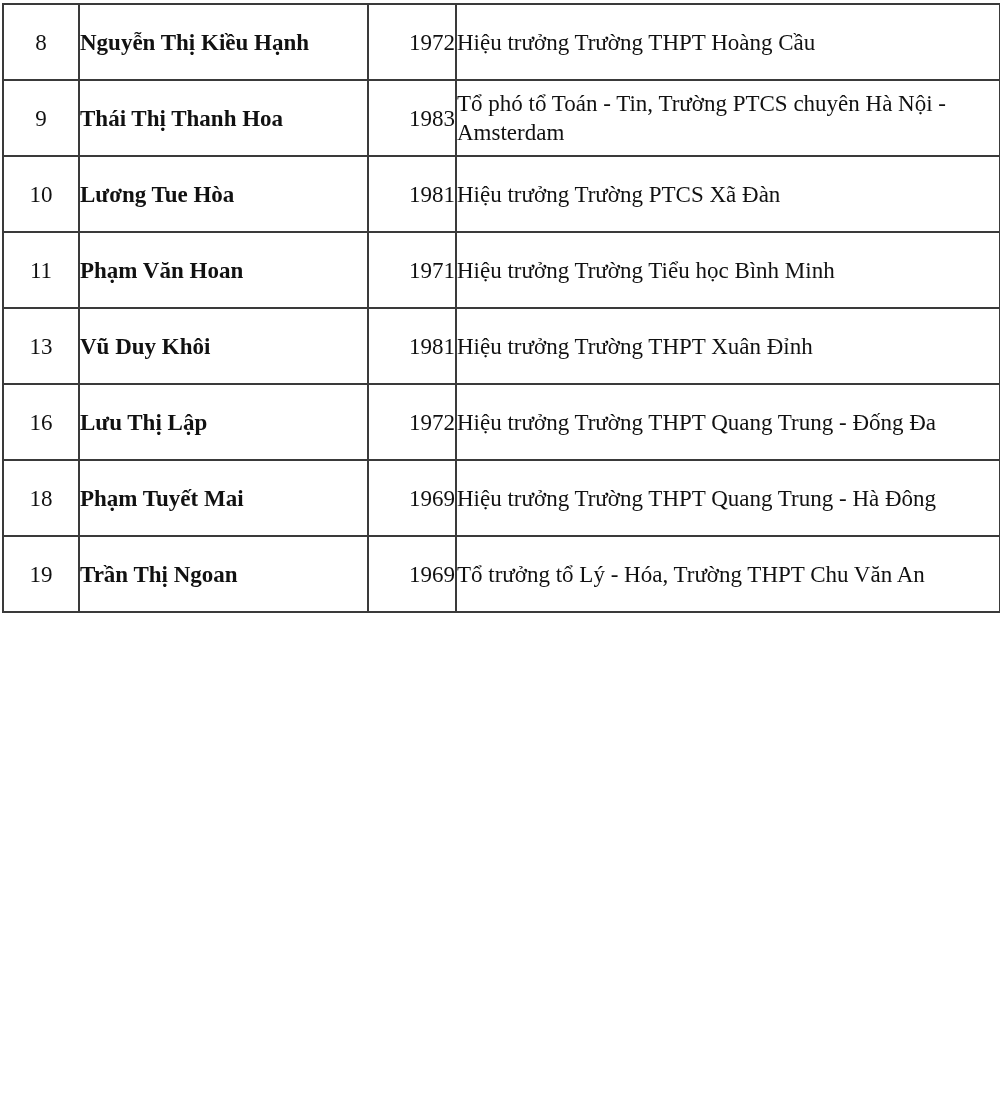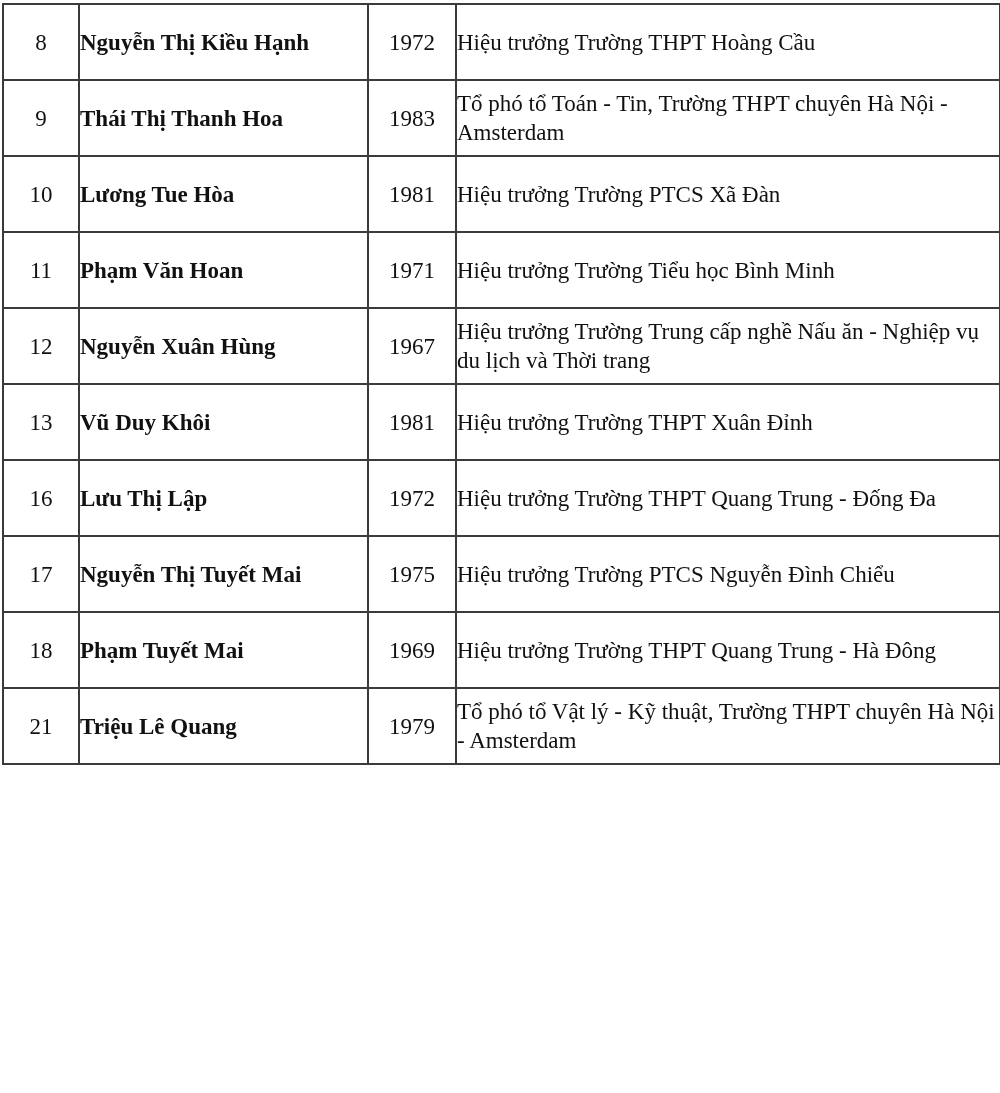--- a/index.html
+++ b/index.html
@@ -20,21 +20,21 @@
     padding: 0;
     vertical-align: middle;
     line-height: 29px;
   }
   col.c-stt { width: 76px; }
   col.c-name { width: 289px; }
   col.c-year { width: 88px; }
   col.c-role { width: 544px; }
   td.stt { text-align: center; }
   td.name { padding-left: 11px; font-weight: bold; }
-  td.year { text-align: center; }
+  td.year { text-align: right; }
   td.role { padding-left: 11px; padding-right: 8px; }
 </style>
 </head>
 <body>
 
 <div class="doc">
   <table class="list">
     <colgroup>
       <col class="c-stt">
         <col class="c-name">
@@ -45,65 +45,53 @@
       <tr>
         <td class="stt">8</td>
         <td class="name">Nguyễn Thị Kiều Hạnh</td>
         <td class="year">1972</td>
         <td class="role">Hiệu trưởng Trường THPT Hoàng Cầu</td>
       </tr>
       <tr>
         <td class="stt">9</td>
         <td class="name">Thái Thị Thanh Hoa</td>
         <td class="year">1983</td>
-        <td class="role">Tổ phó tổ Toán - Tin, Trường THPT chuyên Hà Nội - Amsterdam</td>
+        <td class="role">Tổ phó tổ Toán - Tin, Trường PTCS chuyên Hà Nội - Amsterdam</td>
       </tr>
       <tr>
         <td class="stt">10</td>
         <td class="name">Lương Tue Hòa</td>
         <td class="year">1981</td>
         <td class="role">Hiệu trưởng Trường PTCS Xã Đàn</td>
       </tr>
       <tr>
         <td class="stt">11</td>
         <td class="name">Phạm Văn Hoan</td>
         <td class="year">1971</td>
         <td class="role">Hiệu trưởng Trường Tiểu học Bình Minh</td>
       </tr>
       <tr>
-        <td class="stt">12</td>
-        <td class="name">Nguyễn Xuân Hùng</td>
-        <td class="year">1967</td>
-        <td class="role">Hiệu trưởng Trường Trung cấp nghề Nấu ăn - Nghiệp vụ du lịch và Thời trang</td>
-      </tr>
-      <tr>
         <td class="stt">13</td>
         <td class="name">Vũ Duy Khôi</td>
         <td class="year">1981</td>
         <td class="role">Hiệu trưởng Trường THPT Xuân Đỉnh</td>
       </tr>
       <tr>
         <td class="stt">16</td>
         <td class="name">Lưu Thị Lập</td>
         <td class="year">1972</td>
         <td class="role">Hiệu trưởng Trường THPT Quang Trung - Đống Đa</td>
       </tr>
       <tr>
-        <td class="stt">17</td>
-        <td class="name">Nguyễn Thị Tuyết Mai</td>
-        <td class="year">1975</td>
-        <td class="role">Hiệu trưởng Trường PTCS Nguyễn Đình Chiểu</td>
-      </tr>
-      <tr>
         <td class="stt">18</td>
         <td class="name">Phạm Tuyết Mai</td>
         <td class="year">1969</td>
         <td class="role">Hiệu trưởng Trường THPT Quang Trung - Hà Đông</td>
       </tr>
       <tr>
-        <td class="stt">21</td>
-        <td class="name">Triệu Lê Quang</td>
-        <td class="year">1979</td>
-        <td class="role">Tổ phó tổ Vật lý - Kỹ thuật, Trường THPT chuyên Hà Nội - Amsterdam</td>
+        <td class="stt">19</td>
+        <td class="name">Trần Thị Ngoan</td>
+        <td class="year">1969</td>
+        <td class="role">Tổ trưởng tổ Lý - Hóa, Trường THPT Chu Văn An</td>
       </tr>
     </tbody>
   </table>
 </div>
 
 </body></html>

